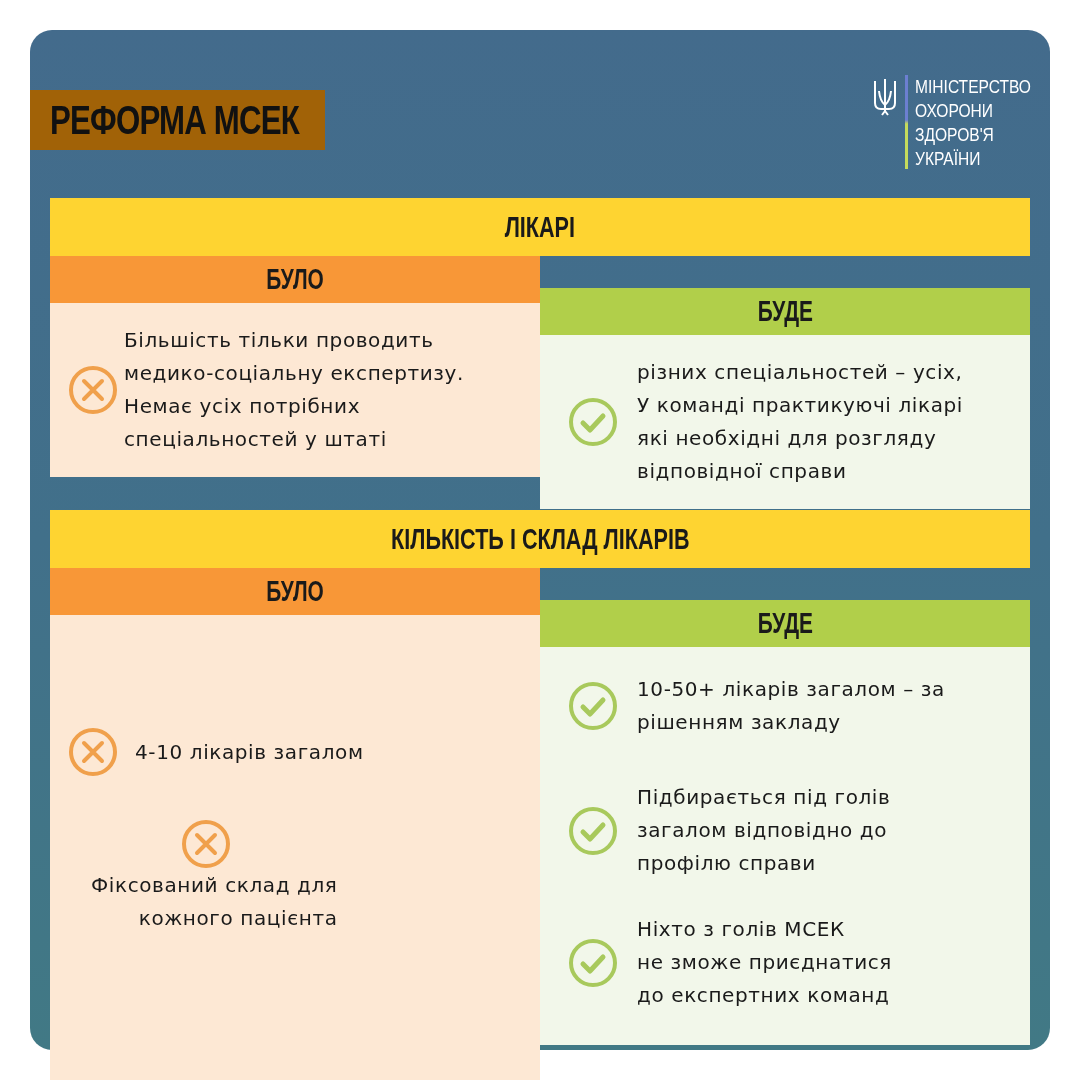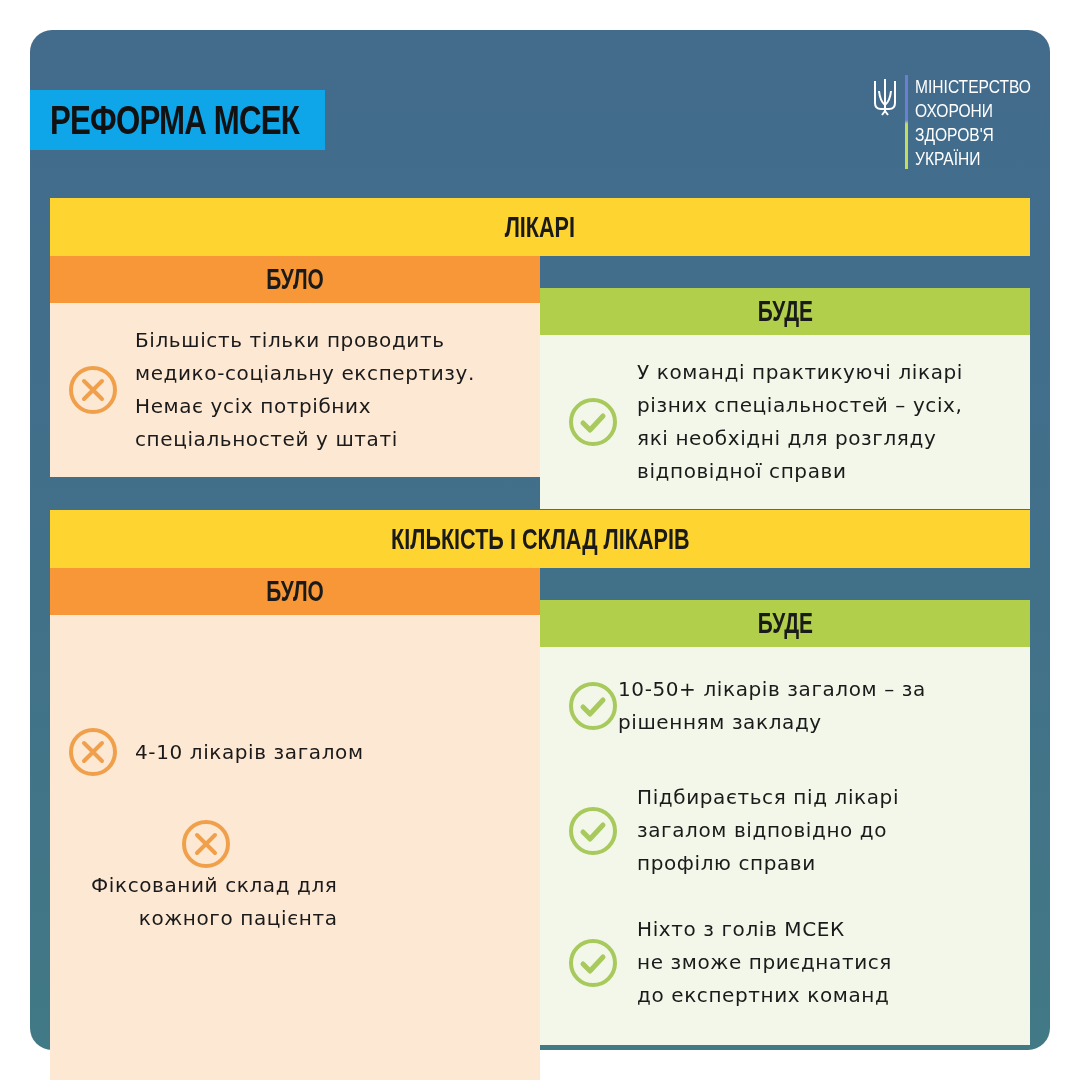--- a/index.html
+++ b/index.html
@@ -4,21 +4,21 @@
 <style>
   html, body { margin:0; padding:0; background:#ffffff; }
   body { width:1080px; height:1080px; position:relative; overflow:hidden; font-family:"DejaVu Sans", sans-serif; }
   .card {
     position:absolute; left:30px; top:30px; width:1020px; height:1020px;
     border-radius:22px;
     background: linear-gradient(180deg, #436b8c 0%, #41708a 50%, #417985 100%);
   }
   .title-box {
     position:absolute; left:30px; top:90px; width:295px; height:60px;
-    background:#0ea5e9; display:flex; align-items:center;
+    background:#a16207; display:flex; align-items:center;
   }
   .title-box span {
     margin-left:20px; font-family:"Liberation Sans", sans-serif; font-weight:bold;
     font-size:40px; letter-spacing:-1px; color:#111; transform:scaleX(0.78); transform-origin:left center;
     display:inline-block; white-space:nowrap;
   }
   .logo { position:absolute; left:872px; top:75px; display:flex; }
   .trident { width:26px; height:40px; margin-top:2px; }
   .logo-bar { width:3px; height:94px; margin-left:7px; margin-right:7px;
     background:linear-gradient(180deg,#6c7fd1 0%, #6c7fd1 48%, #c5db5c 52%, #c5db5c 100%); }
@@ -78,42 +78,42 @@
     <div class="col was">
       <div class="col-head">
         <span class="cond">БУЛО</span>
       </div>
       <div class="col-body" style="height:174px;">
         <div class="item" style="left:18px; top:21px;">
           <svg class="icon" viewBox="0 0 50 50">
               <circle cx="25" cy="25" r="22" fill="none" stroke="#f0a04b" stroke-width="4"></circle>
               <path d="M16 16 L34 34 M34 16 L16 34" stroke="#f0a04b" stroke-width="4" stroke-linecap="round"></path>
             </svg>
-          <div class="txt" style="margin-left:17px;">
+          <div class="txt" style="margin-left:6px;">
             <div>Більшість тільки проводить</div>
             <div>медико-соціальну експертизу.</div>
             <div>Немає усіх потрібних</div>
             <div>спеціальностей у штаті</div>
           </div>
         </div>
       </div>
     </div>
     <div class="col will">
       <div class="col-head">
         <span class="cond">БУДЕ</span>
       </div>
       <div class="col-body" style="height:174px;">
         <div class="item" style="left:28px; top:21px;">
           <svg class="icon" viewBox="0 0 50 50">
               <circle cx="25" cy="25" r="22" fill="none" stroke="#a8c95c" stroke-width="4"></circle>
               <path d="M15 26 L22 33 L35 19" fill="none" stroke="#a8c95c" stroke-width="5" stroke-linecap="round" stroke-linejoin="round"></path>
             </svg>
           <div class="txt" style="margin-left:19px;">
+            <div>різних спеціальностей – усіх,</div>
             <div>У команді практикуючі лікарі</div>
-            <div>різних спеціальностей – усіх,</div>
             <div>які необхідні для розгляду</div>
             <div>відповідної справи</div>
           </div>
         </div>
       </div>
     </div>
   </div>
 </div>
 
 <div class="section" style="top:510px;">
@@ -150,32 +150,32 @@
     <div class="col will">
       <div class="col-head">
         <span class="cond">БУДЕ</span>
       </div>
       <div class="col-body" style="height:398px;">
         <div class="item" style="left:28px; top:26px;">
           <svg class="icon" viewBox="0 0 50 50">
               <circle cx="25" cy="25" r="22" fill="none" stroke="#a8c95c" stroke-width="4"></circle>
               <path d="M15 26 L22 33 L35 19" fill="none" stroke="#a8c95c" stroke-width="5" stroke-linecap="round" stroke-linejoin="round"></path>
             </svg>
-          <div class="txt" style="">
+          <div class="txt" style="margin-left:19px;">
             <div>10-50+ лікарів загалом – за</div>
             <div>рішенням закладу</div>
           </div>
         </div>
         <div class="item" style="left:28px; top:134px;">
           <svg class="icon" viewBox="0 0 50 50">
               <circle cx="25" cy="25" r="22" fill="none" stroke="#a8c95c" stroke-width="4"></circle>
               <path d="M15 26 L22 33 L35 19" fill="none" stroke="#a8c95c" stroke-width="5" stroke-linecap="round" stroke-linejoin="round"></path>
             </svg>
           <div class="txt" style="margin-left:19px;">
-            <div>Підбирається під лікарі</div>
+            <div>Підбирається під голів</div>
             <div>загалом відповідно до</div>
             <div>профілю справи</div>
           </div>
         </div>
         <div class="item" style="left:28px; top:266px;">
           <svg class="icon" viewBox="0 0 50 50">
               <circle cx="25" cy="25" r="22" fill="none" stroke="#a8c95c" stroke-width="4"></circle>
               <path d="M15 26 L22 33 L35 19" fill="none" stroke="#a8c95c" stroke-width="5" stroke-linecap="round" stroke-linejoin="round"></path>
             </svg>
           <div class="txt" style="margin-left:19px;">

